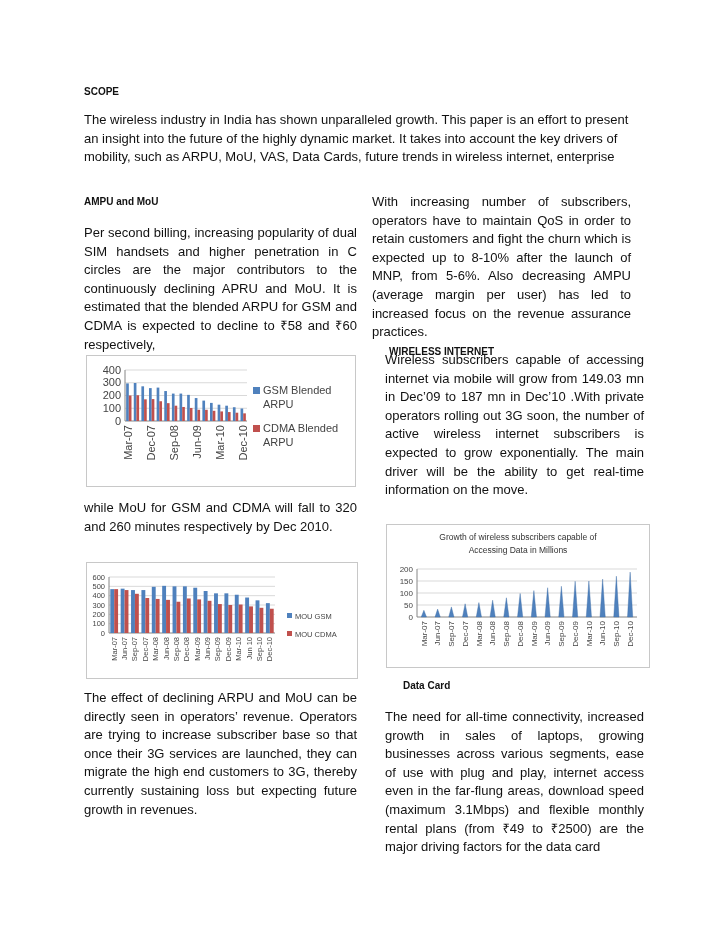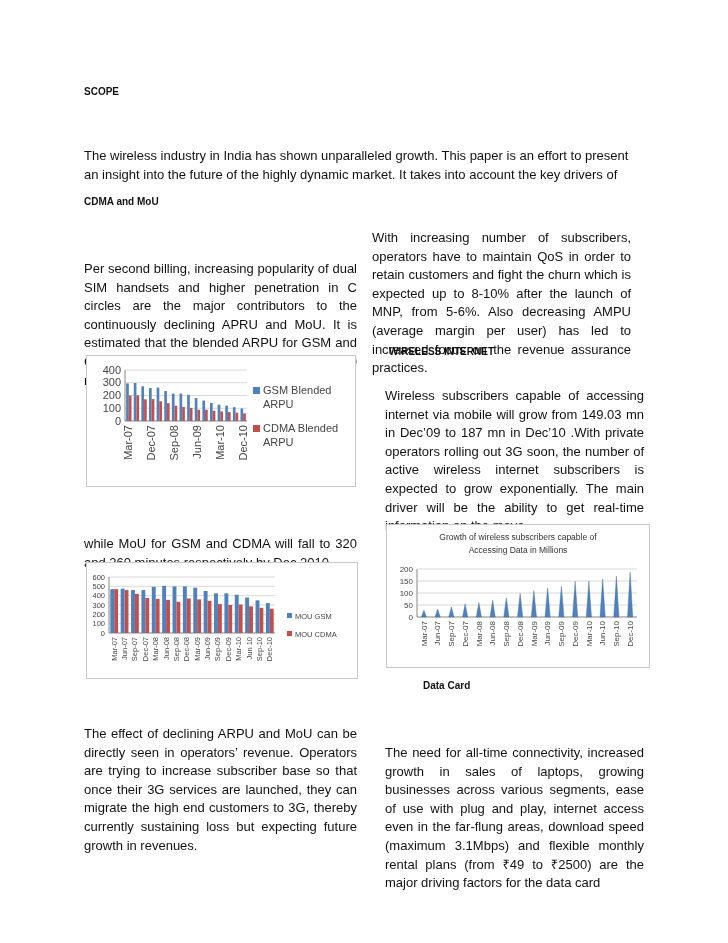--- a/index.html
+++ b/index.html
@@ -1,34 +1,35 @@
 <!DOCTYPE html>
 <html><head>
 <meta charset="utf-8">
 <style>
   html, body { margin: 0; padding: 0; background: #ffffff; }
   body { width: 728px; height: 943px; position: relative; overflow: hidden;
          font-family: "Liberation Sans", sans-serif; color: #111; }
   .abs { position: absolute; }
   .h { font-weight: bold; font-size: 10px; }
-  .p { font-size: 13px; line-height: 18.6px; text-align: justify; margin-top: 36px; }
+  .p { font-size: 13px; line-height: 18.6px; text-align: justify; }
   .p-left { text-align: left; }
   .chartbox { position: absolute; border: 1px solid #c8c8c8; background: #fff; }
   svg text { font-family: "Liberation Sans", sans-serif; }
 </style>
 </head>
 <body>
 
 <div class="abs h" style="left:84px;top:86px;">SCOPE</div>
 <div class="abs p p-left" style="left:84px;top:111px;width:580px;">
   <div>The wireless industry in India has shown unparalleled growth. This paper is an effort to present</div>
   <div>an insight into the future of the highly dynamic market. It takes into account the key drivers of</div>
-</div>
-
-<div class="abs h" style="left:84px;top:196px;">CDMA and MoU</div>
+  <div>mobility, such as ARPU, MoU, VAS, Data Cards, future trends in wireless internet, enterprise</div>
+</div>
+
+<div class="abs h" style="left:84px;top:196px;">AMPU and MoU</div>
 <div class="abs p" style="left:84px;top:224px;width:273px;">Per second billing, increasing popularity of dual SIM handsets and higher penetration in C circles are the major contributors to the continuously declining APRU and MoU. It is estimated that the blended ARPU for GSM and CDMA is expected to decline to ₹58 and ₹60 respectively,</div>
 
 <div class="chartbox" style="left:86px;top:355px;width:268px;height:130px;">
   <svg id="svg-arpu" width="268" height="130">
       <text x="34" y="68.66666666666667" font-size="11" text-anchor="end" fill="#444">0</text>
       <line x1="38" x2="160" y1="52.25" y2="52.25" stroke="#d9d9d9" stroke-width="1"></line>
       <text x="34" y="55.916666666666664" font-size="11" text-anchor="end" fill="#444">100</text>
       <line x1="38" x2="160" y1="39.5" y2="39.5" stroke="#d9d9d9" stroke-width="1"></line>
       <text x="34" y="43.166666666666664" font-size="11" text-anchor="end" fill="#444">200</text>
       <line x1="38" x2="160" y1="26.75" y2="26.75" stroke="#d9d9d9" stroke-width="1"></line>
@@ -207,14 +208,14 @@
       <text x="190.79166666666666" y="96" font-size="8" text-anchor="end" fill="#444" transform="rotate(-90 190.79166666666666 96)">Dec-09</text>
       <text x="204.54166666666666" y="96" font-size="8" text-anchor="end" fill="#444" transform="rotate(-90 204.54166666666666 96)">Mar-10</text>
       <text x="218.29166666666666" y="96" font-size="8" text-anchor="end" fill="#444" transform="rotate(-90 218.29166666666666 96)">Jun-10</text>
       <text x="232.04166666666666" y="96" font-size="8" text-anchor="end" fill="#444" transform="rotate(-90 232.04166666666666 96)">Sep-10</text>
       <text x="245.79166666666666" y="96" font-size="8" text-anchor="end" fill="#444" transform="rotate(-90 245.79166666666666 96)">Dec-10</text>
       <text x="131" y="15" font-size="8.5" text-anchor="middle" fill="#333">Growth of wireless subscribers capable of</text>
       <text x="131" y="28" font-size="8.5" text-anchor="middle" fill="#333">Accessing Data in Millions</text>
     </svg>
 </div>
 
-<div class="abs h" style="left:405px;top:680px;padding-left:18px;">Data Card</div>
+<div class="abs h" style="left:385px;top:680px;padding-left:18px;">Data Card</div>
 <div class="abs p" style="left:385px;top:708px;width:259px;">The need for all-time connectivity, increased growth in sales of laptops, growing businesses across various segments, ease of use with plug and play, internet access even in the far-flung areas, download speed (maximum 3.1Mbps) and flexible monthly rental plans (from ₹49 to ₹2500) are the major driving factors for the data card</div>
 
 </body></html>

